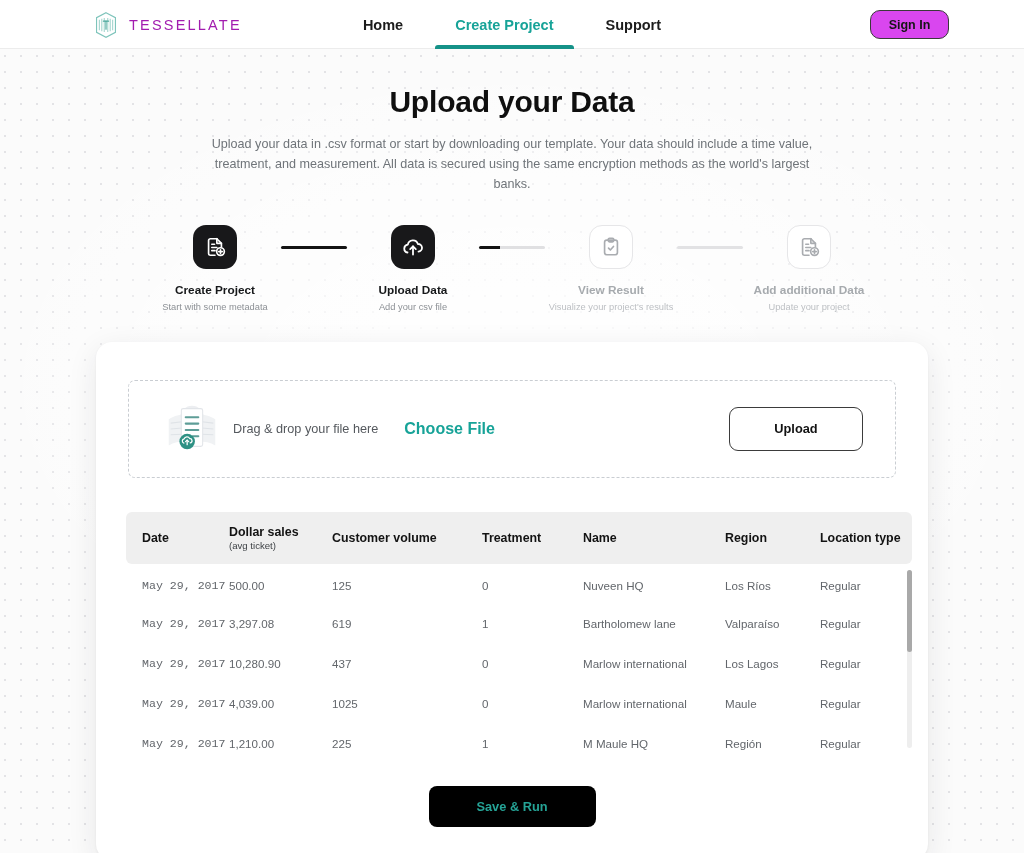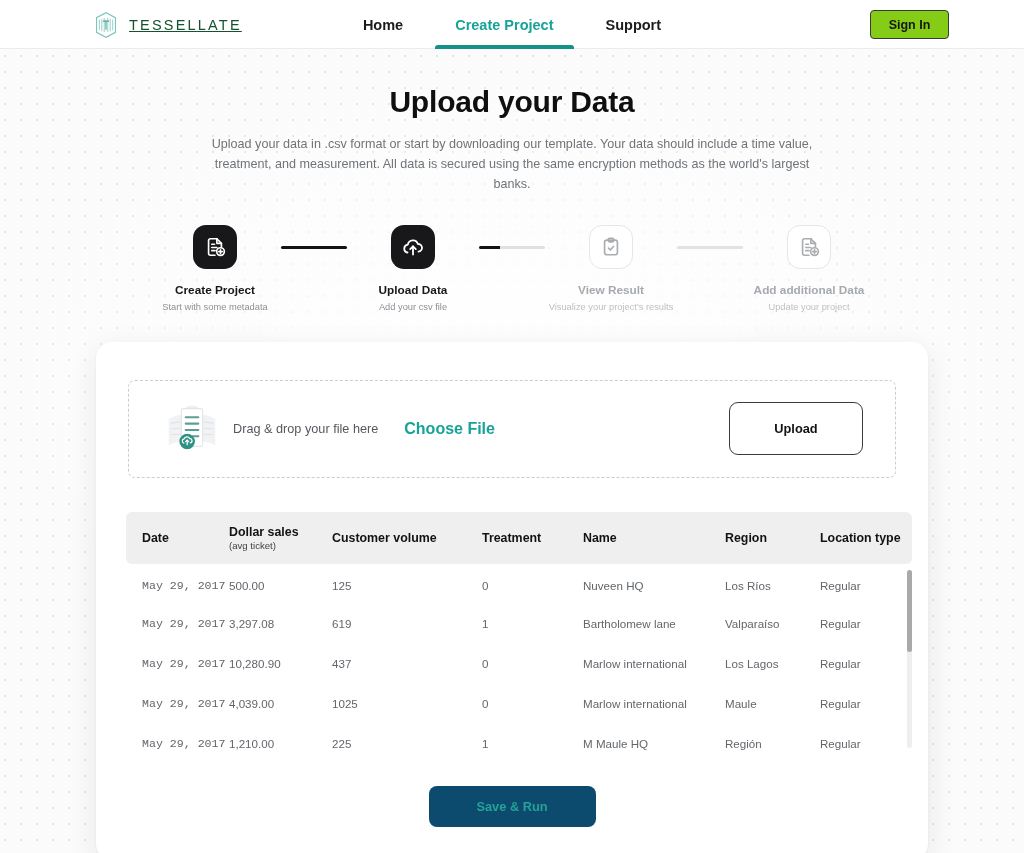--- a/index.html
+++ b/index.html
@@ -33,23 +33,22 @@
     left: 92px;
     top: 11px;
     display: flex;
     align-items: center;
     gap: 9px;
   }
   .brand-logo { width: 28px; height: 28px; display: block; }
   .brand-name {
     font-size: 14.5px;
     letter-spacing: 2.2px;
-    color: #14532d;
+    color: #a21caf;
     font-weight: 400;
-    text-decoration: underline;
   }
 
   .nav-links {
     position: absolute;
     left: 0; right: 0;
     top: 0;
     height: 49px;
     display: flex;
     align-items: center;
     justify-content: center;
@@ -77,22 +76,22 @@
     border-radius: 3px 3px 0 0;
   }
 
   .signin-btn {
     position: absolute;
     right: 75px;
     top: 10px;
     width: 79px;
     height: 29px;
     border: 1px solid #3a3a3a;
-    border-radius: 4px;
-    background: #84cc16;
+    border-radius: 10px;
+    background: #d946ef;
     font-size: 12.5px;
     font-weight: 700;
     color: #151515;
     cursor: pointer;
     font-family: "Liberation Sans", sans-serif;
   }
 
   
   .page {
     position: relative;
@@ -217,21 +216,21 @@
   }
   .choose-file {
     margin-left: 26px;
     font-size: 16px;
     font-weight: 700;
     color: #17a398;
     cursor: pointer;
   }
   .upload-btn {
     margin-left: auto;
-    width: 134px; height: 53px;
+    width: 134px; height: 44px;
     border: 1px solid #3b3b3b;
     border-radius: 9px;
     background: #fff;
     font-size: 12.8px;
     font-weight: 700;
     color: #131313;
     cursor: pointer;
     font-family: "Liberation Sans", sans-serif;
   }
 
@@ -312,21 +311,21 @@
     position: absolute;
     left: 0; right: 0;
     bottom: 33px;
     display: flex;
     justify-content: center;
   }
   .save-btn {
     width: 167px; height: 41px;
     border: none;
     border-radius: 8px;
-    background: #0c4a6e;
+    background: #000000;
     color: #25a396;
     font-size: 12.8px;
     font-weight: 700;
     cursor: pointer;
     font-family: "Liberation Sans", sans-serif;
   }
 </style>
 </head>
 <body>
 

